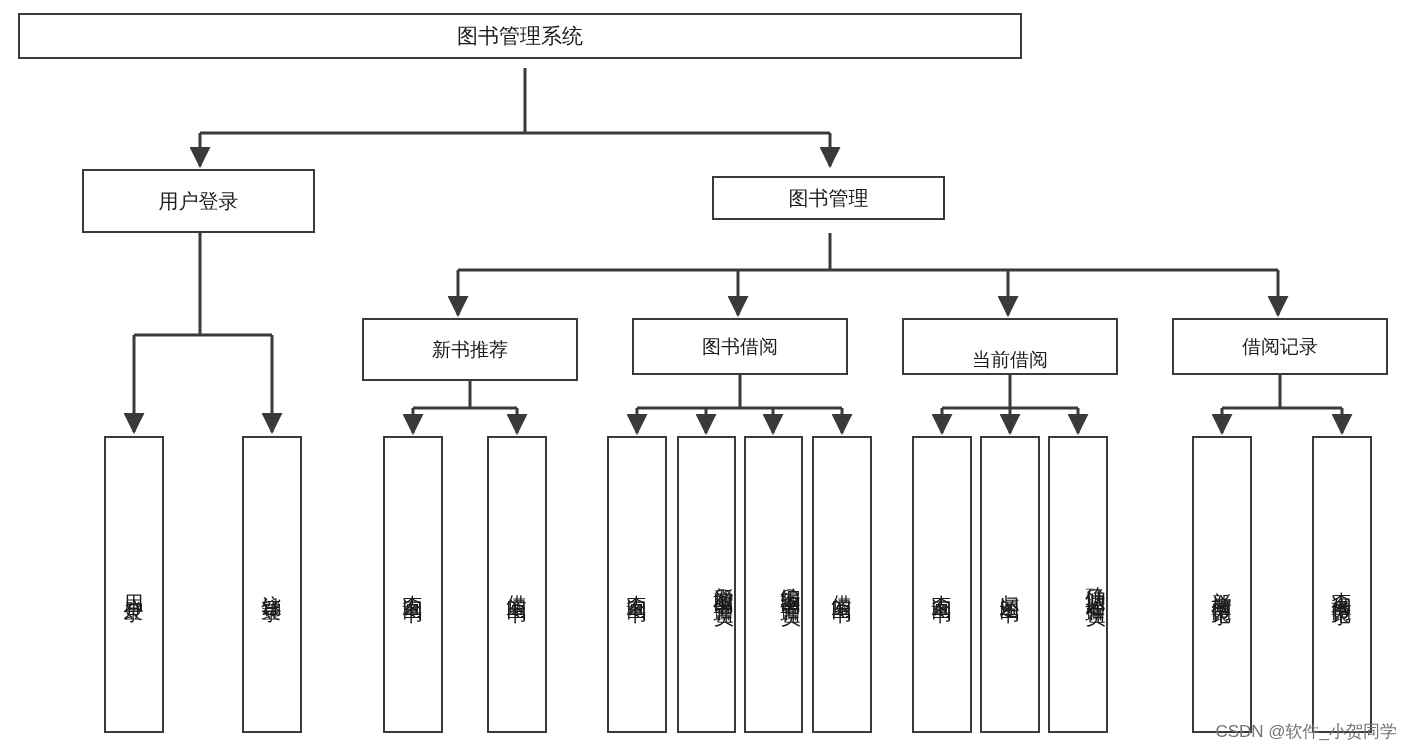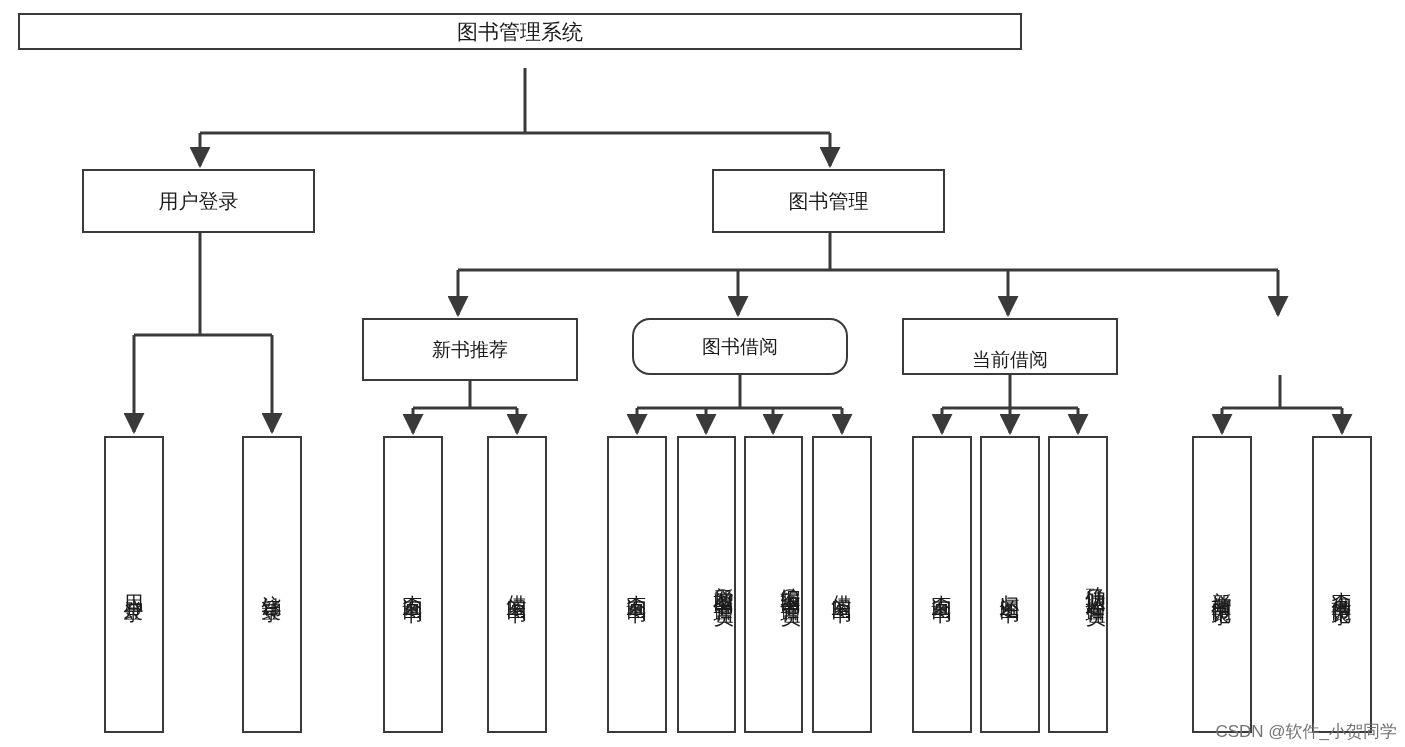--- a/index.html
+++ b/index.html
@@ -119,40 +119,43 @@
       <path d="M 1010 408 L 1010 433" marker-end="url(#arrow)"></path>
       <path d="M 1078 408 L 1078 433" marker-end="url(#arrow)"></path>
 
       <path d="M 1280 375 L 1280 408"></path>
       <path d="M 1222 408 L 1342 408"></path>
       <path d="M 1222 408 L 1222 433" marker-end="url(#arrow)"></path>
       <path d="M 1342 408 L 1342 433" marker-end="url(#arrow)"></path>
     </g>
   </svg>
 
-  <div class="node root" style="left:18px; top:13px; width:1004px; height:37px;text-align:right;">
+  <div class="node root" style="left:18px; top:13px; width:1004px; height:46px;text-align:right;">
     <span class="label">图书管理系统</span>
   </div>
 
   <div class="node level2" style="left:82px; top:169px; width:233px; height:64px;">
     <span class="label">用户登录</span>
   </div>
-  <div class="node level2" style="left:712px; top:169px; width:233px; height:64px;">
+  <div class="node level2" style="left:712px; top:176px; width:233px; height:44px;">
     <span class="label">图书管理</span>
   </div>
 
   <div class="node level3" style="left:362px; top:318px; width:216px; height:63px;">
     <span class="label">新书推荐</span>
   </div>
-  <div class="node level3" style="left:632px; top:318px; width:216px; height:57px;border-radius:18px;">
+  <div class="node level3" style="left:632px; top:318px; width:216px; height:57px;">
     <span class="label">图书借阅</span>
   </div>
   <div class="node level3" style="left:902px; top:318px; width:216px; height:57px;align-items:flex-end;">
     <span class="label">当前借阅</span>
   </div>
+  <div class="node level3" style="left:1172px; top:318px; width:216px; height:57px;">
+    <span class="label">借阅记录</span>
+  </div>
 
   <div class="node leaf" style="left:104px; top:436px; width:60px; height:297px;">
     <span class="label">用户登录</span>
   </div>
   <div class="node leaf" style="left:242px; top:436px; width:60px; height:297px;">
     <span class="label">注销登录</span>
   </div>
 
   <div class="node leaf" style="left:383px; top:436px; width:60px; height:297px;">
     <span class="label">查询图书</span>

